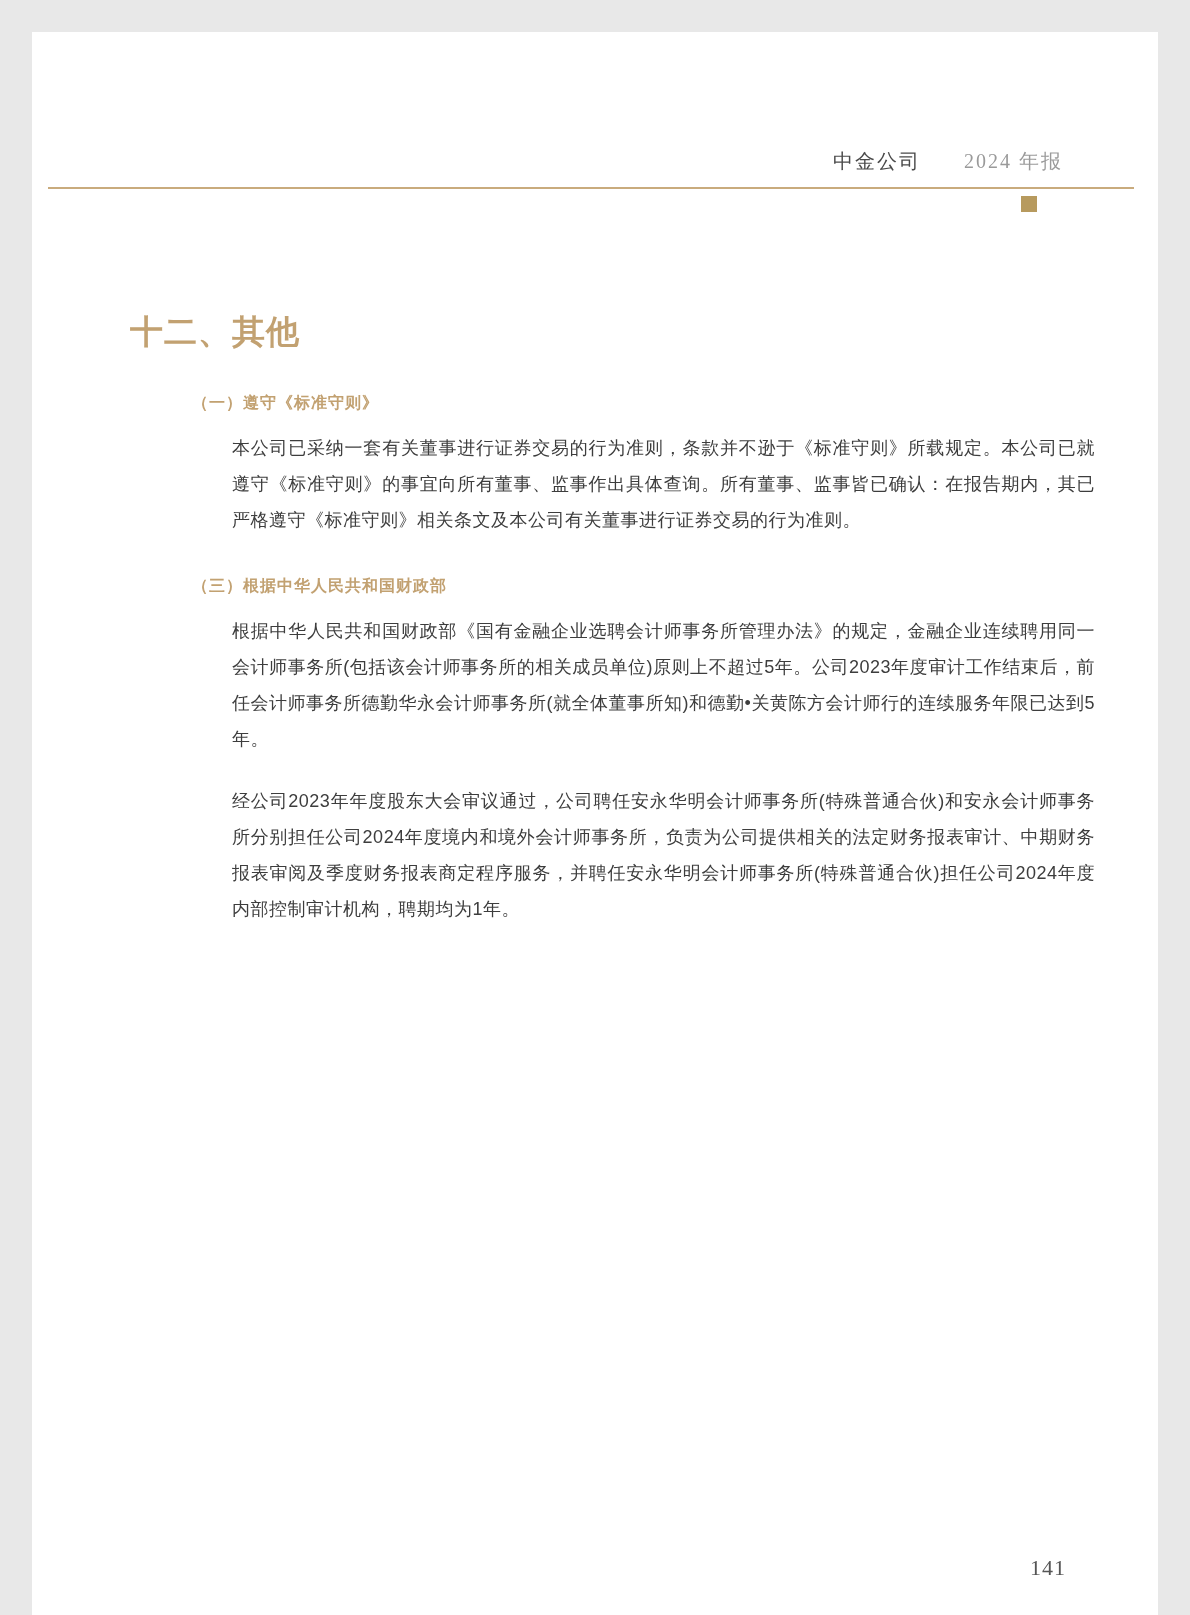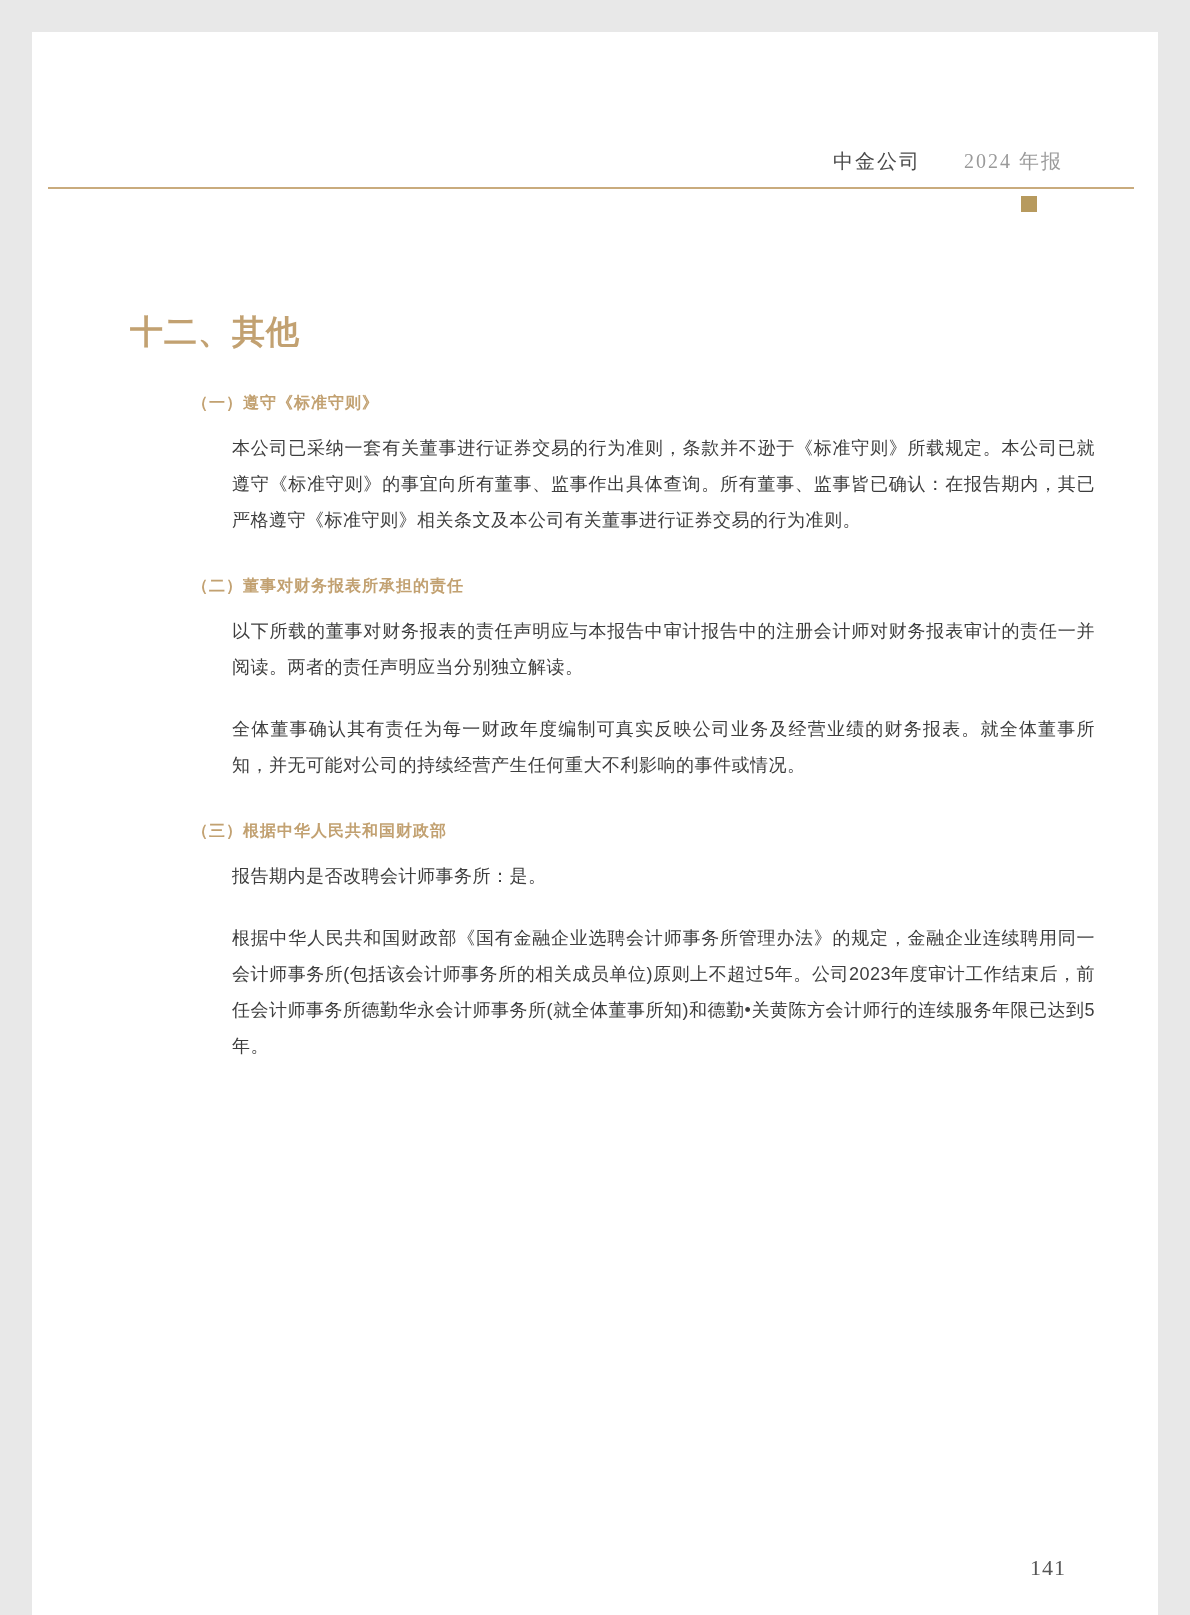--- a/index.html
+++ b/index.html
@@ -98,30 +98,25 @@
   </header>
 
   <main class="content">
     <h1>十二、其他</h1>
 
     <section>
       <h2>（一）遵守《标准守则》</h2>
       <p>本公司已采纳一套有关董事进行证券交易的行为准则，条款并不逊于《标准守则》所载规定。本公司已就遵守《标准守则》的事宜向所有董事、监事作出具体查询。所有董事、监事皆已确认：在报告期内，其已严格遵守《标准守则》相关条文及本公司有关董事进行证券交易的行为准则。</p>
     </section>
 
-    <section>
-      <h2>（二）董事对财务报表所承担的责任</h2>
-      <p>以下所载的董事对财务报表的责任声明应与本报告中审计报告中的注册会计师对财务报表审计的责任一并阅读。两者的责任声明应当分别独立解读。</p>
-      <p>全体董事确认其有责任为每一财政年度编制可真实反映公司业务及经营业绩的财务报表。就全体董事所知，并无可能对公司的持续经营产生任何重大不利影响的事件或情况。</p>
-    </section>
 
     <section>
       <h2>（三）根据中华人民共和国财政部</h2>
-      <p>报告期内是否改聘会计师事务所：是。</p>
       <p>根据中华人民共和国财政部《国有金融企业选聘会计师事务所管理办法》的规定，金融企业连续聘用同一会计师事务所(包括该会计师事务所的相关成员单位)原则上不超过5年。公司2023年度审计工作结束后，前任会计师事务所德勤华永会计师事务所(就全体董事所知)和德勤•关黄陈方会计师行的连续服务年限已达到5年。</p>
+      <p>经公司2023年年度股东大会审议通过，公司聘任安永华明会计师事务所(特殊普通合伙)和安永会计师事务所分别担任公司2024年度境内和境外会计师事务所，负责为公司提供相关的法定财务报表审计、中期财务报表审阅及季度财务报表商定程序服务，并聘任安永华明会计师事务所(特殊普通合伙)担任公司2024年度内部控制审计机构，聘期均为1年。</p>
     </section>
   </main>
 
   <footer>
     <span class="page-number">141</span>
   </footer>
 
 </div>
 
 </body></html>

